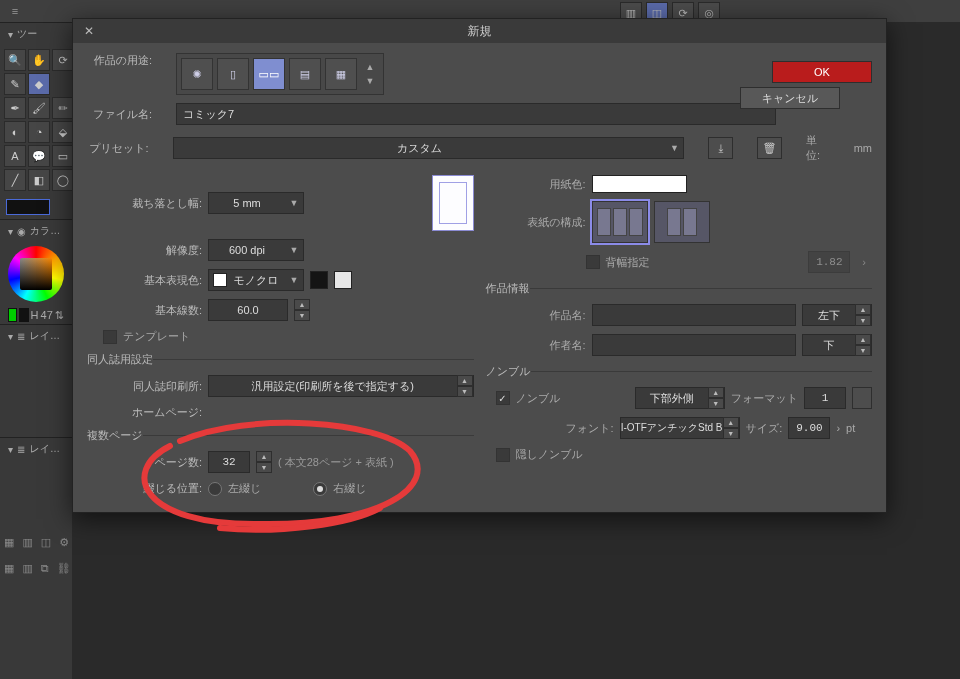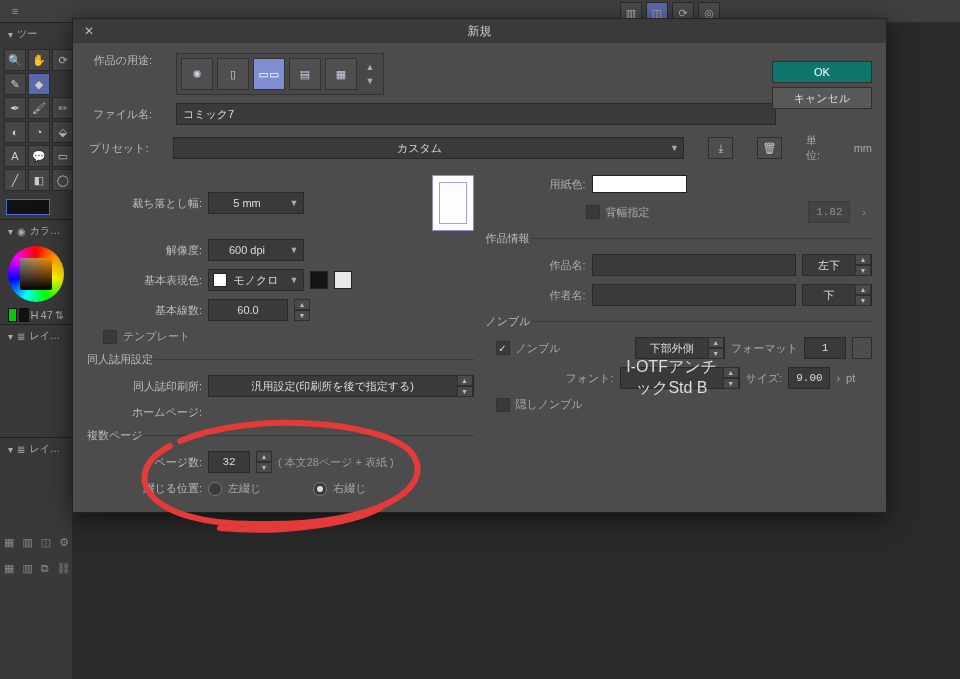--- a/index.html
+++ b/index.html
@@ -41,21 +41,21 @@
   .label-r2 { width:115px; text-align:right; color:#bbb; }
   .top-row { display:flex; align-items:flex-start; }
   .purpose-box { display:flex; gap:4px; border:1px solid #333; background:#484848; padding:4px; }
   .purpose-btn { width:32px; height:32px; border:1px solid #333; background:#4f4f4f; display:flex; align-items:center; justify-content:center; color:#cfcfe8; }
   .purpose-btn.sel { background:#7f8ed0; color:#fff; }
   .arrow-col { width:18px; display:flex; flex-direction:column; justify-content:center; }
   .arrow-col .ar { height:14px; display:flex; align-items:center; justify-content:center; color:#aaa; font-size:9px; }
 
   .primary-btns { position:absolute; right:14px; top:42px; display:flex; flex-direction:column; gap:4px; }
   .btn { width:100px; height:22px; border:1px solid #2e2e2e; background:#585858; color:#ddd; display:flex; align-items:center; justify-content:center; cursor:pointer; font-size:11px;}
-  .btn.primary { background:#0f766e; color:#fff; font-weight:500; }
+  .btn.primary { background:#b91c1c; color:#fff; font-weight:500;margin-left:32px; }
 
   .text-input { flex:1; height:22px; background:#3a3a3a; border:1px solid #2a2a2a; color:#ddd; padding:0 6px; font-size:11px; }
   .text-input.ro { background:transparent; border:none; color:#bbb; }
   .dropdown { display:flex; align-items:center; background:#3a3a3a; border:1px solid #2a2a2a; height:22px; }
   .dropdown .dd-text { flex:1; text-align:center; color:#ddd; font-size:11px;}
   .dropdown .dd-caret { width:18px; text-align:center; color:#aaa; font-size:9px;}
   .icon-btn { width:26px; height:22px; background:#4d4d4d; border:1px solid #2e2e2e; display:flex; align-items:center; justify-content:center; color:#ccc; }
   .folder-btn { margin-left:auto; }
 
   .settings-area { display:flex; gap:12px; padding-top:4px; }
@@ -304,20 +304,32 @@
           <span class="radio on"></span>
           <span>右綴じ</span>
         </div>
       </div>
 
       <div class="col">
         <div class="field">
           <span style="width:100px;text-align:right">用紙色:</span>
           <div class="color-swatch-white"></div>
         </div>
+        <div class="field">
+          <span style="width:100px;text-align:right">表紙の構成:</span>
+          <div class="cover-opt sel">
+              <div class="pg"></div>
+              <div class="pg"></div>
+              <div class="pg"></div>
+            </div>
+          <div class="cover-opt">
+              <div class="pg"></div>
+              <div class="pg"></div>
+            </div>
+        </div>
         <div class="field" style="padding-left:100px">
           <span class="check"></span>
           <span>背幅指定</span>
           <span style="flex:1"></span>
           <input class="num-input sm" style="opacity: 0.45;" disabled="" value="1.82">
           <span style="color:#888; padding:0 6px">›</span>
         </div>
 
         <div class="section-title">
             <span>作品情報</span>
@@ -361,21 +373,21 @@
                 <div>▼</div>
               </div>
           </div>
           <span>フォーマット</span>
           <input class="num-input sm" value="1" style="">
           <div class="icon-btn" style="width:20px"></div>
         </div>
         <div class="field" style="padding-left:80px">
           <span>フォント:</span>
           <div class="dropdown" style="width:120px">
-            <span class="dd-text" style="font-size:16px">I-OTFアンチックStd B</span>
+            <span class="dd-text" style="font-size:10px">I-OTFアンチックStd B</span>
             <div class="spin">
                 <div>▲</div>
                 <div>▼</div>
               </div>
           </div>
           <span>サイズ:</span>
           <input class="num-input sm" value="9.00" style="">
           <span>›</span>
           <span>pt</span>
         </div>

